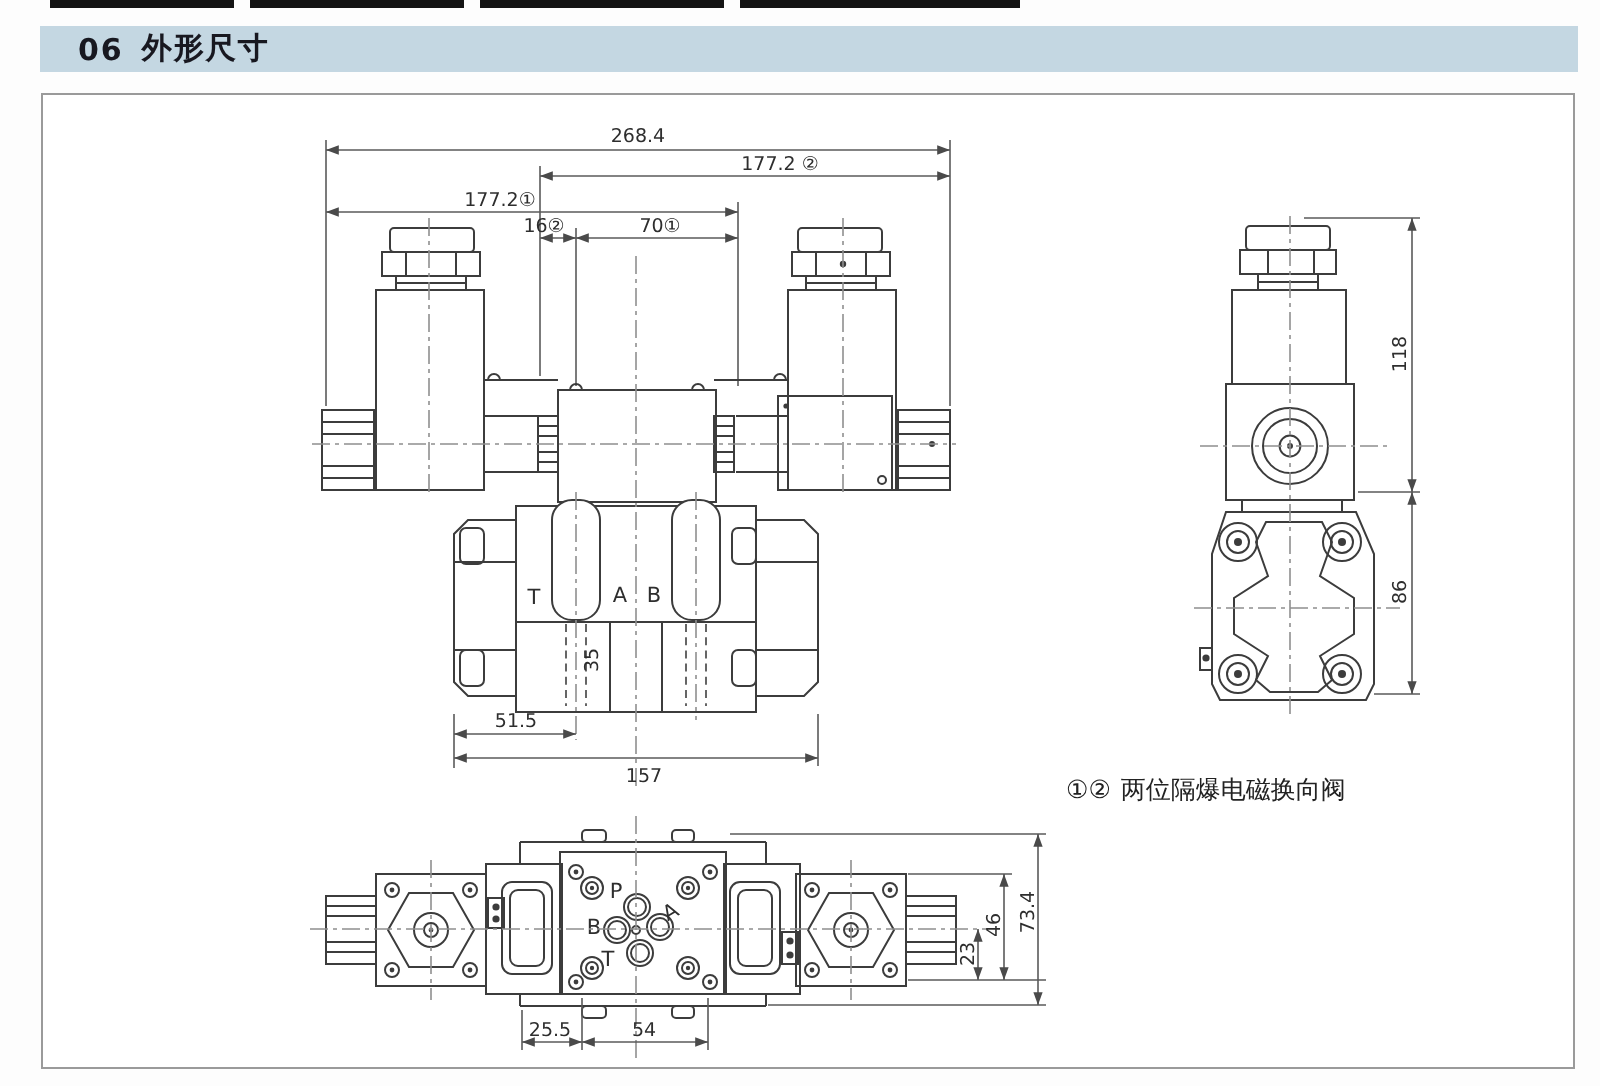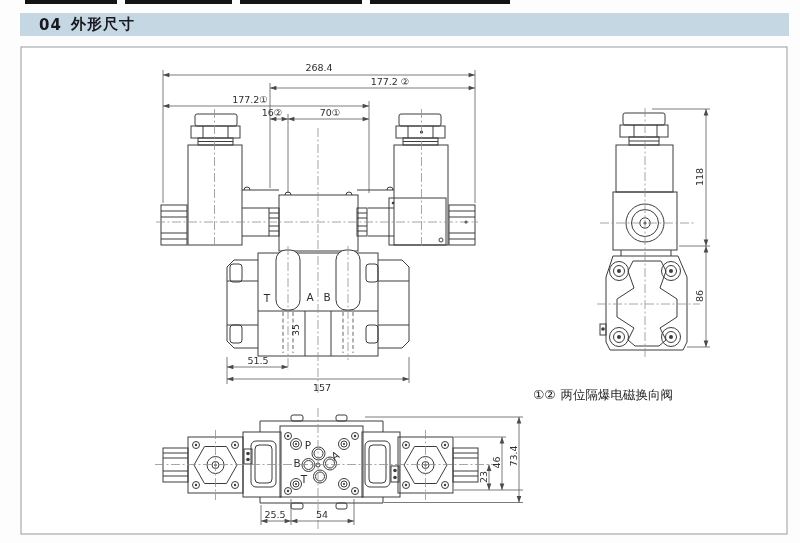--- a/index.html
+++ b/index.html
@@ -27,21 +27,21 @@
   .cap{font-size:12.5px;fill:#222;}
   .frame{stroke:var(--frame-border);fill:#ffffff;stroke-width:1;}
   .art{fill:#141414;stroke:none;}
 </style>
 </head>
 <body>
 
 <div class="page">
 
   <div class="title-bar">
-    <span class="no">04</span>
+    <span class="no">06</span>
     <span>外形尺寸</span>
   </div>
 
   <svg width="800" height="543" viewBox="0 0 800 543">
     <defs>
       <marker id="arr" markerWidth="9" markerHeight="7" refX="8.5" refY="3.5" orient="auto-start-reverse">
         <path d="M0.5,0.6 L8.5,3.5 L0.5,6.4 Z" fill="#4a4a4a"></path>
       </marker>
     </defs>
 

